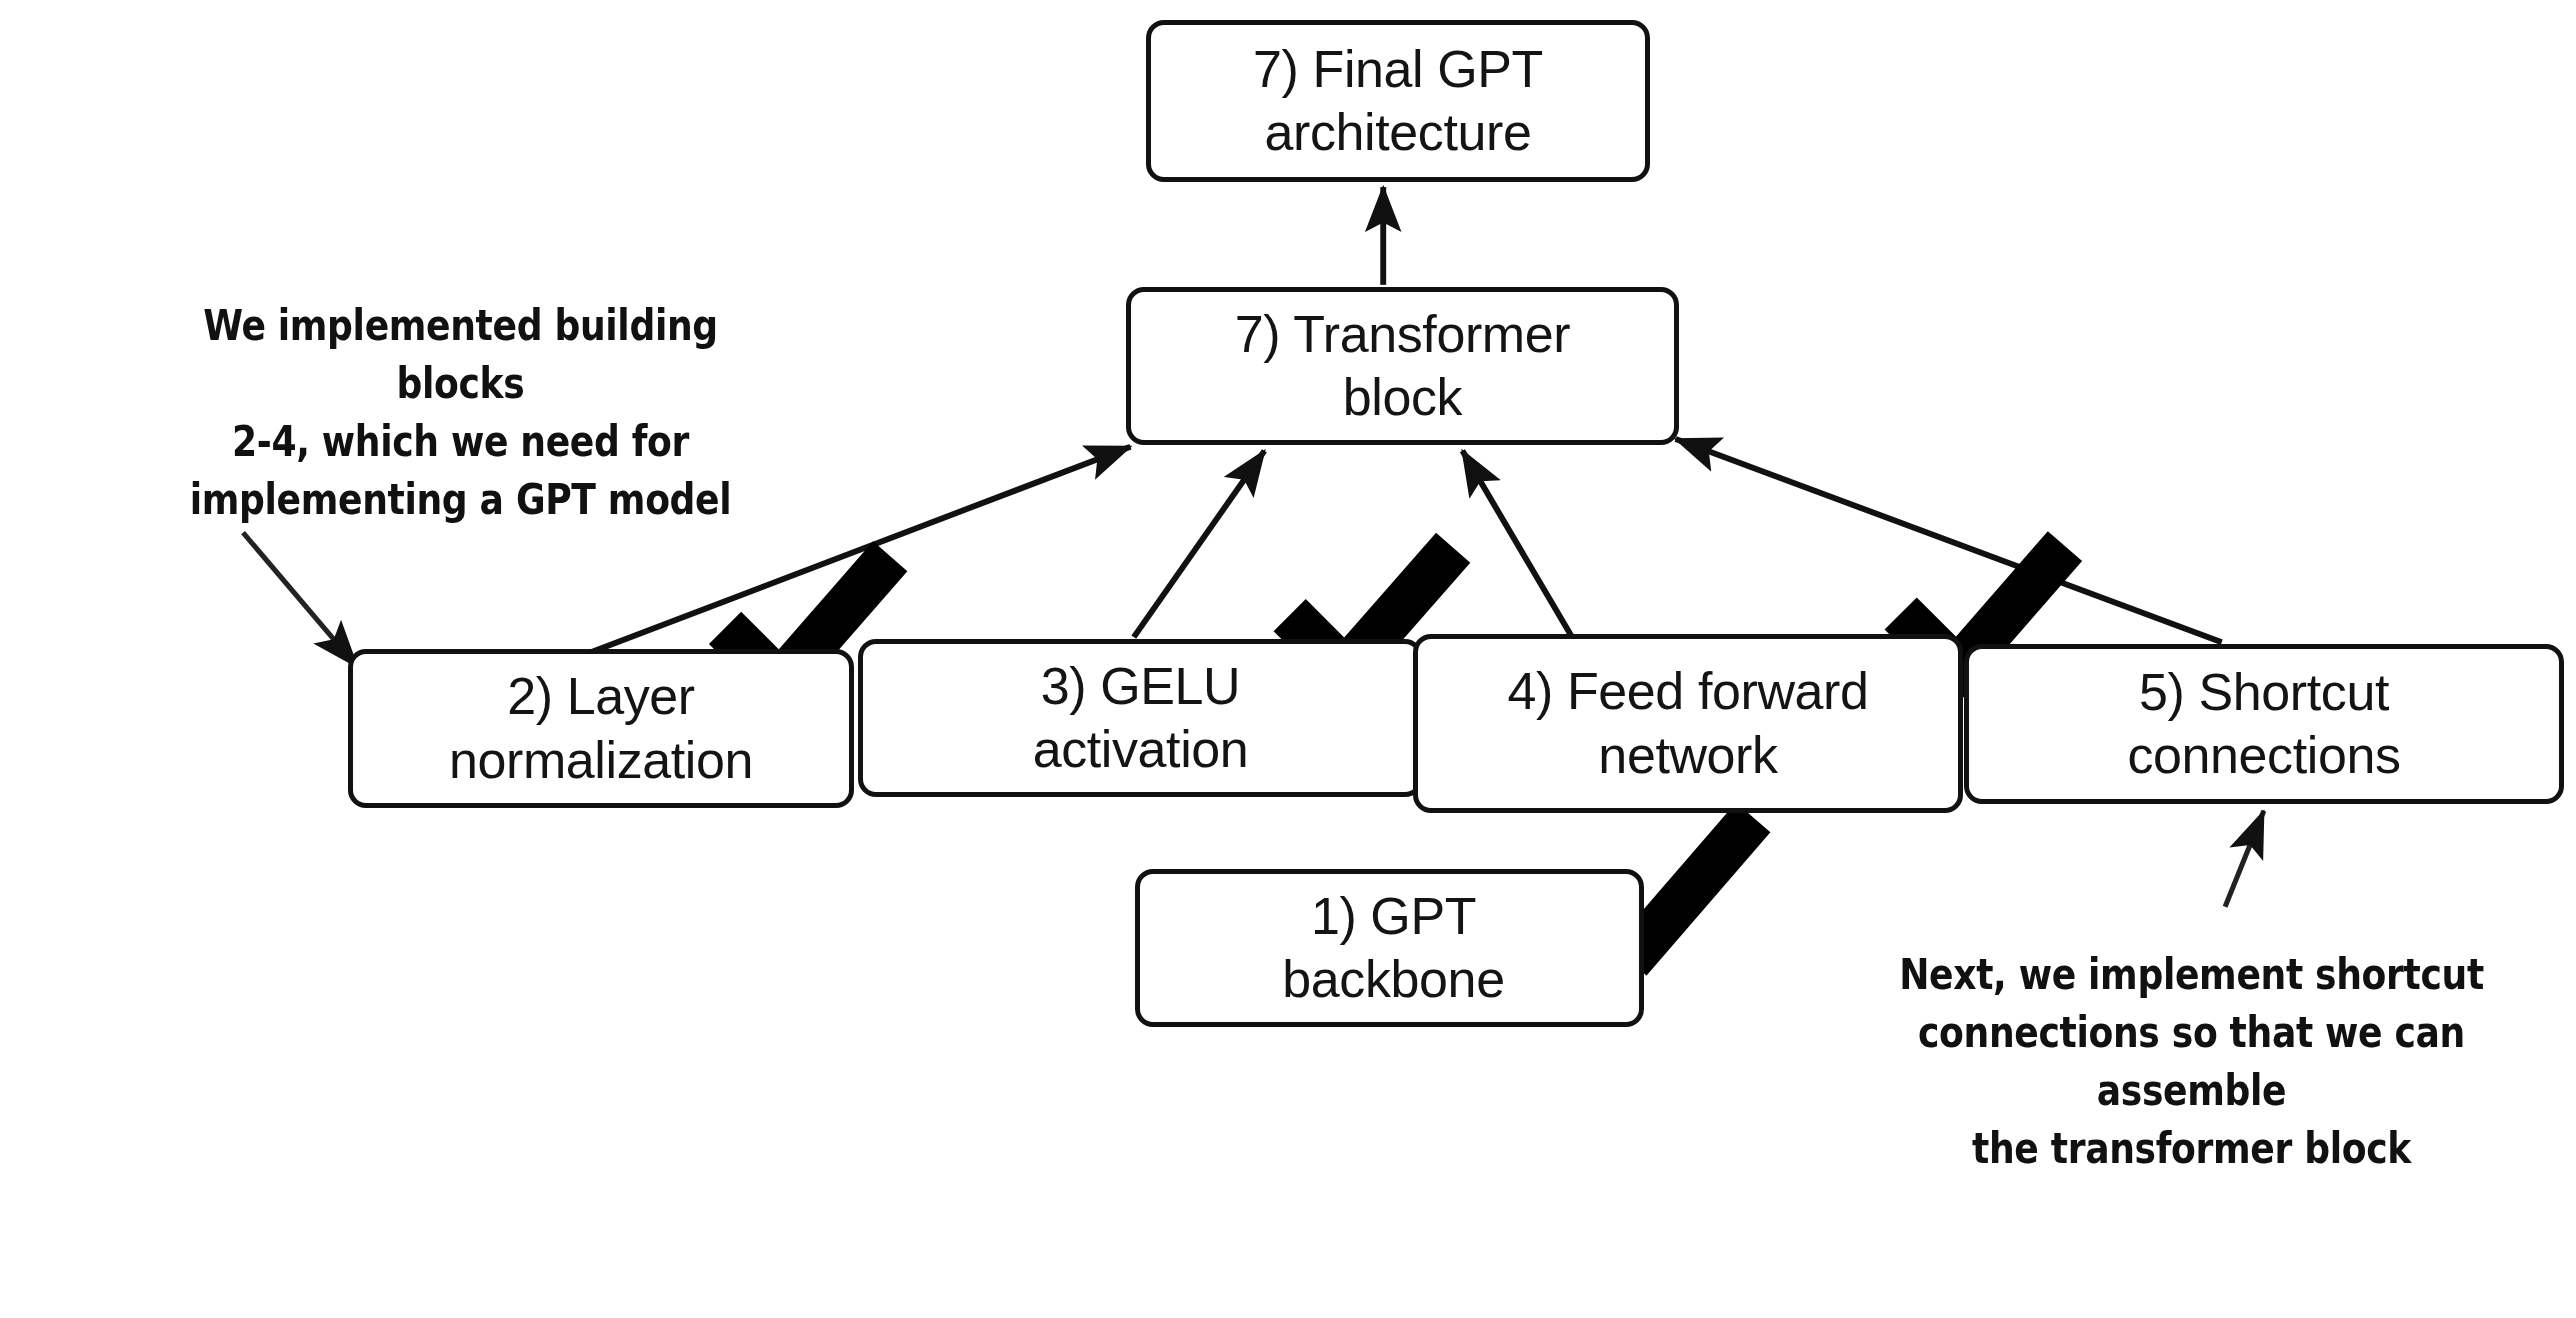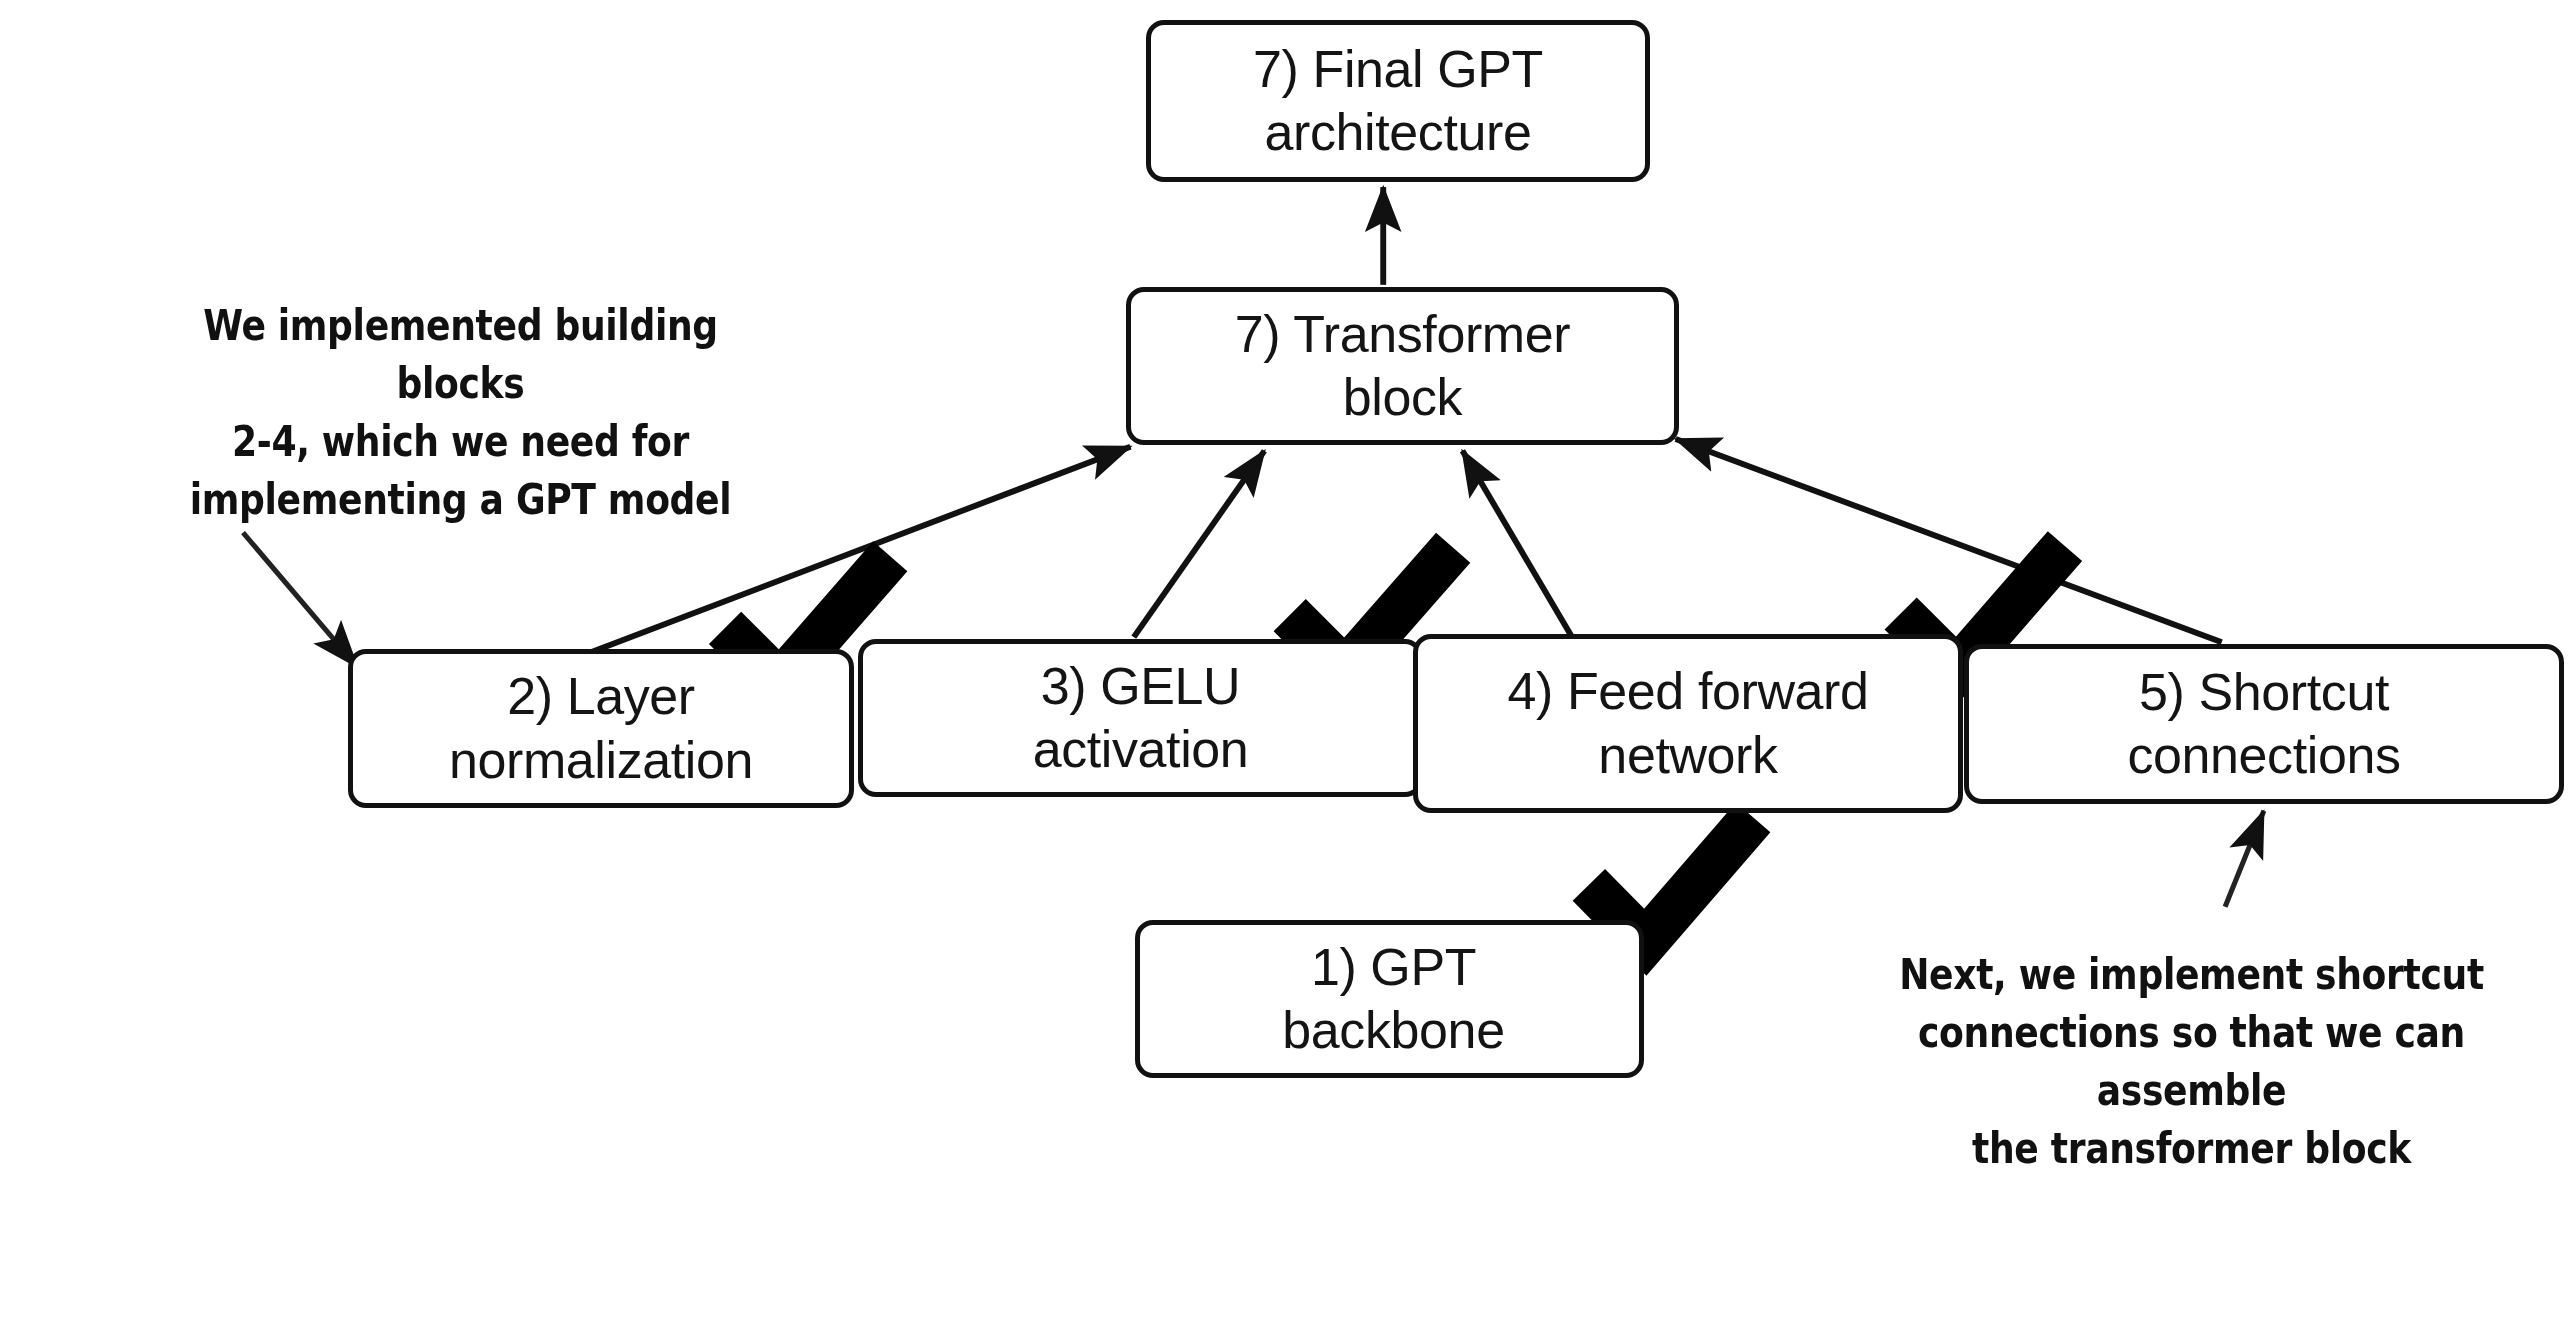--- a/index.html
+++ b/index.html
@@ -140,21 +140,21 @@
 
   <div class="node-box" id="node-gelu-activation" style="left:858px; top:639px; width:565px; height:158px;">3) GELU
 activation</div>
 
   <div class="node-box" id="node-feed-forward-network" style="left:1413px; top:634px; width:550px; height:179px;">4) Feed forward
 network</div>
 
   <div class="node-box" id="node-shortcut-connections" style="left:1964px; top:644px; width:600px; height:160px;">5) Shortcut
 connections</div>
 
-  <div class="node-box" id="node-gpt-backbone" style="left:1135px; top:920px; width:509px; height:158px;padding-left:8px;">1) GPT
+  <div class="node-box" id="node-gpt-backbone" style="left:1135px; top:869px; width:509px; height:158px;padding-left:8px;">1) GPT
 backbone</div>
 
   <div class="annotation" id="annotation-left">We implemented building blocks
 2-4, which we need for
 implementing a GPT model</div>
 
   <div class="annotation" id="annotation-right">Next, we implement shortcut
 connections so that we can assemble
 the transformer block</div>
 

